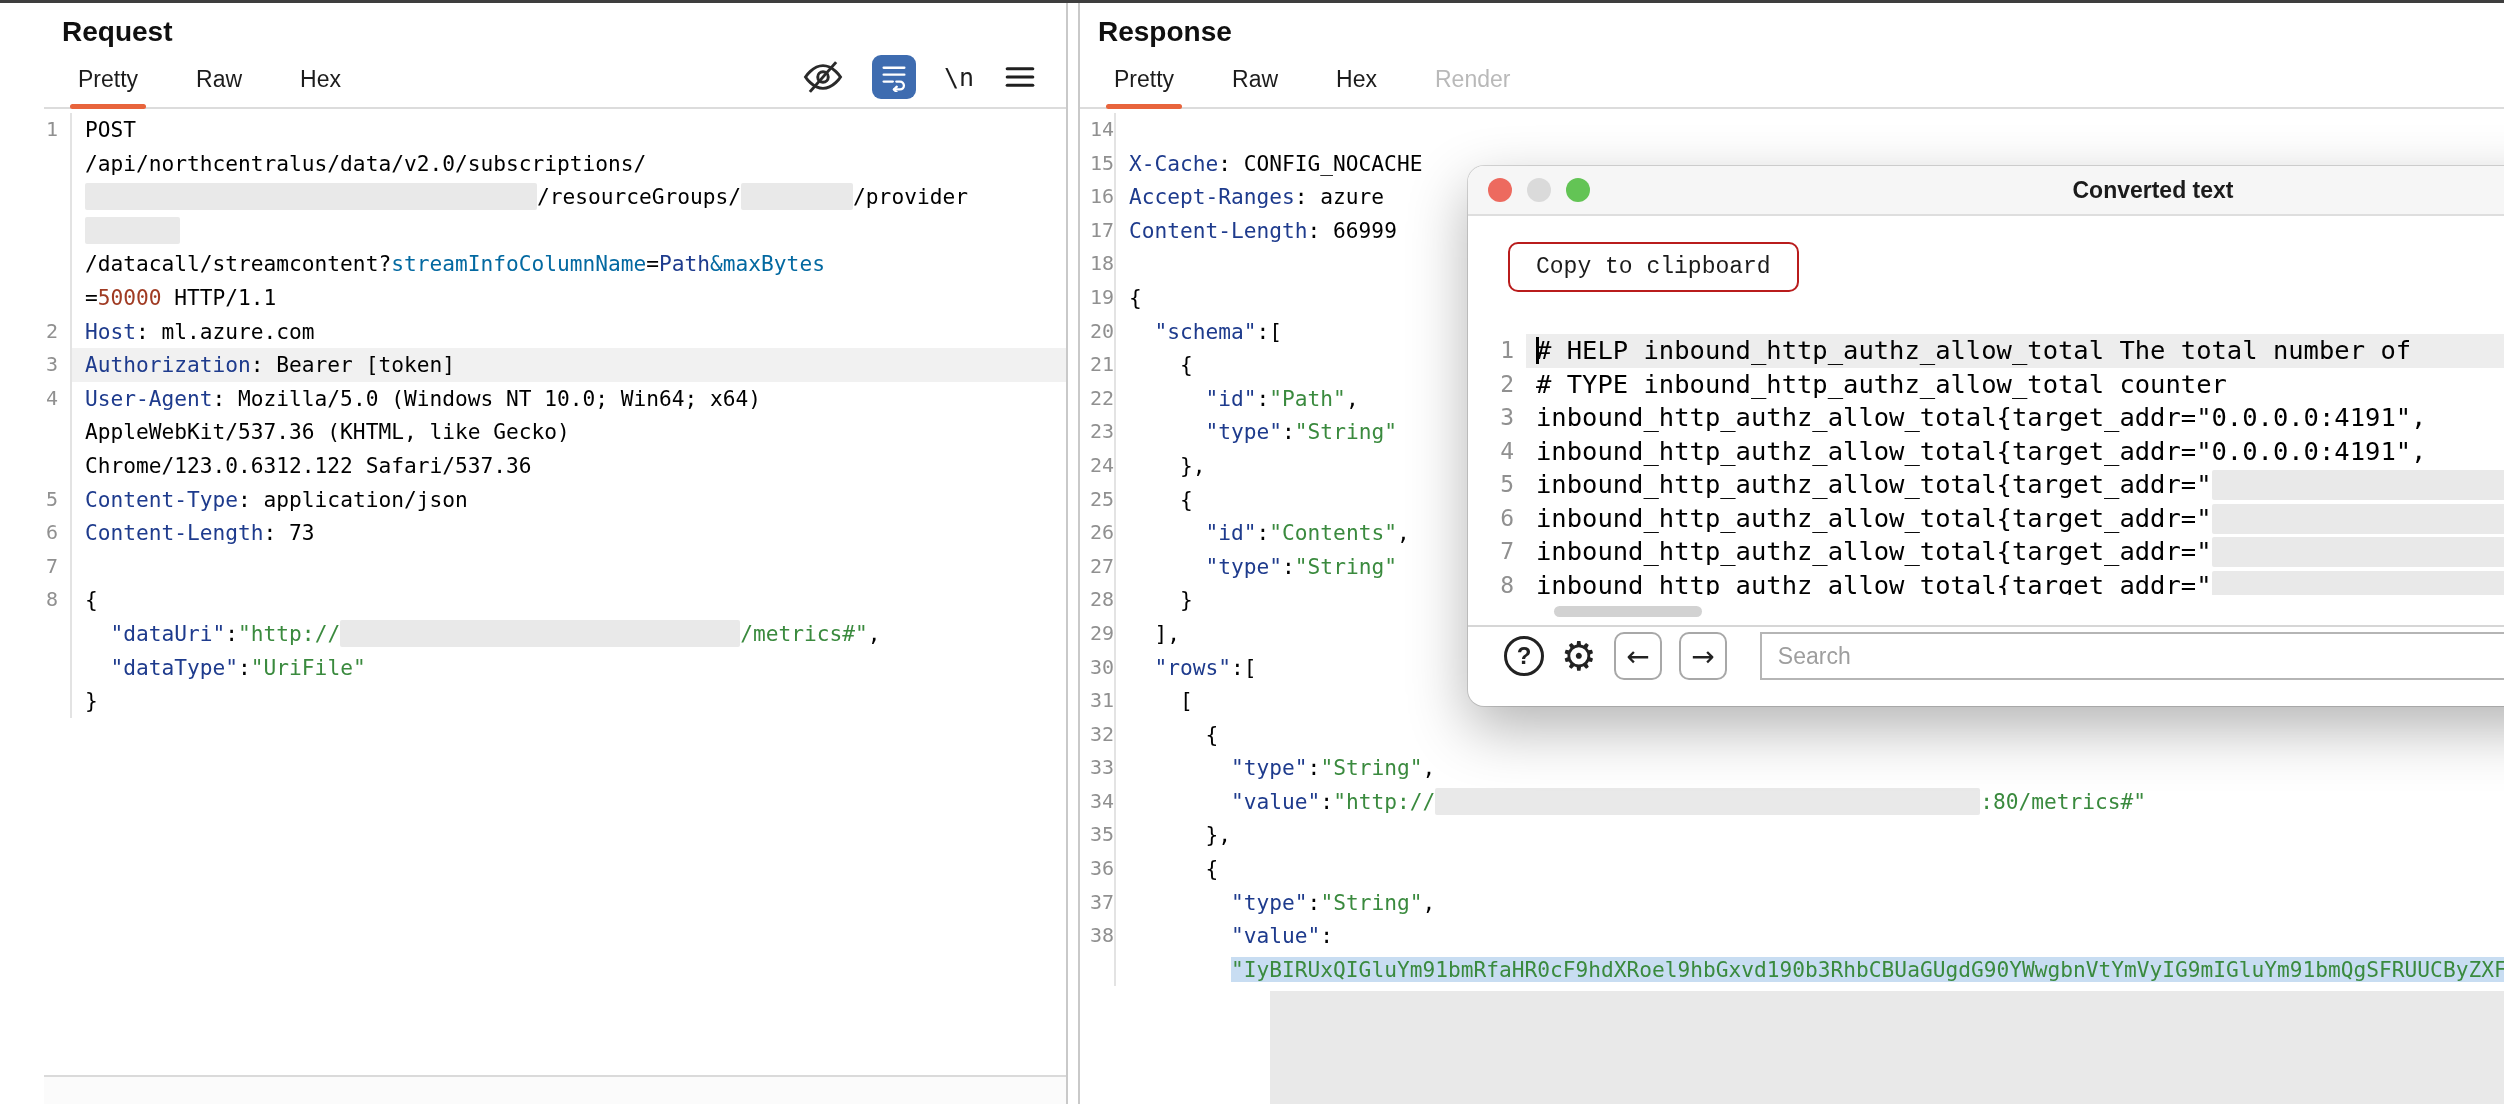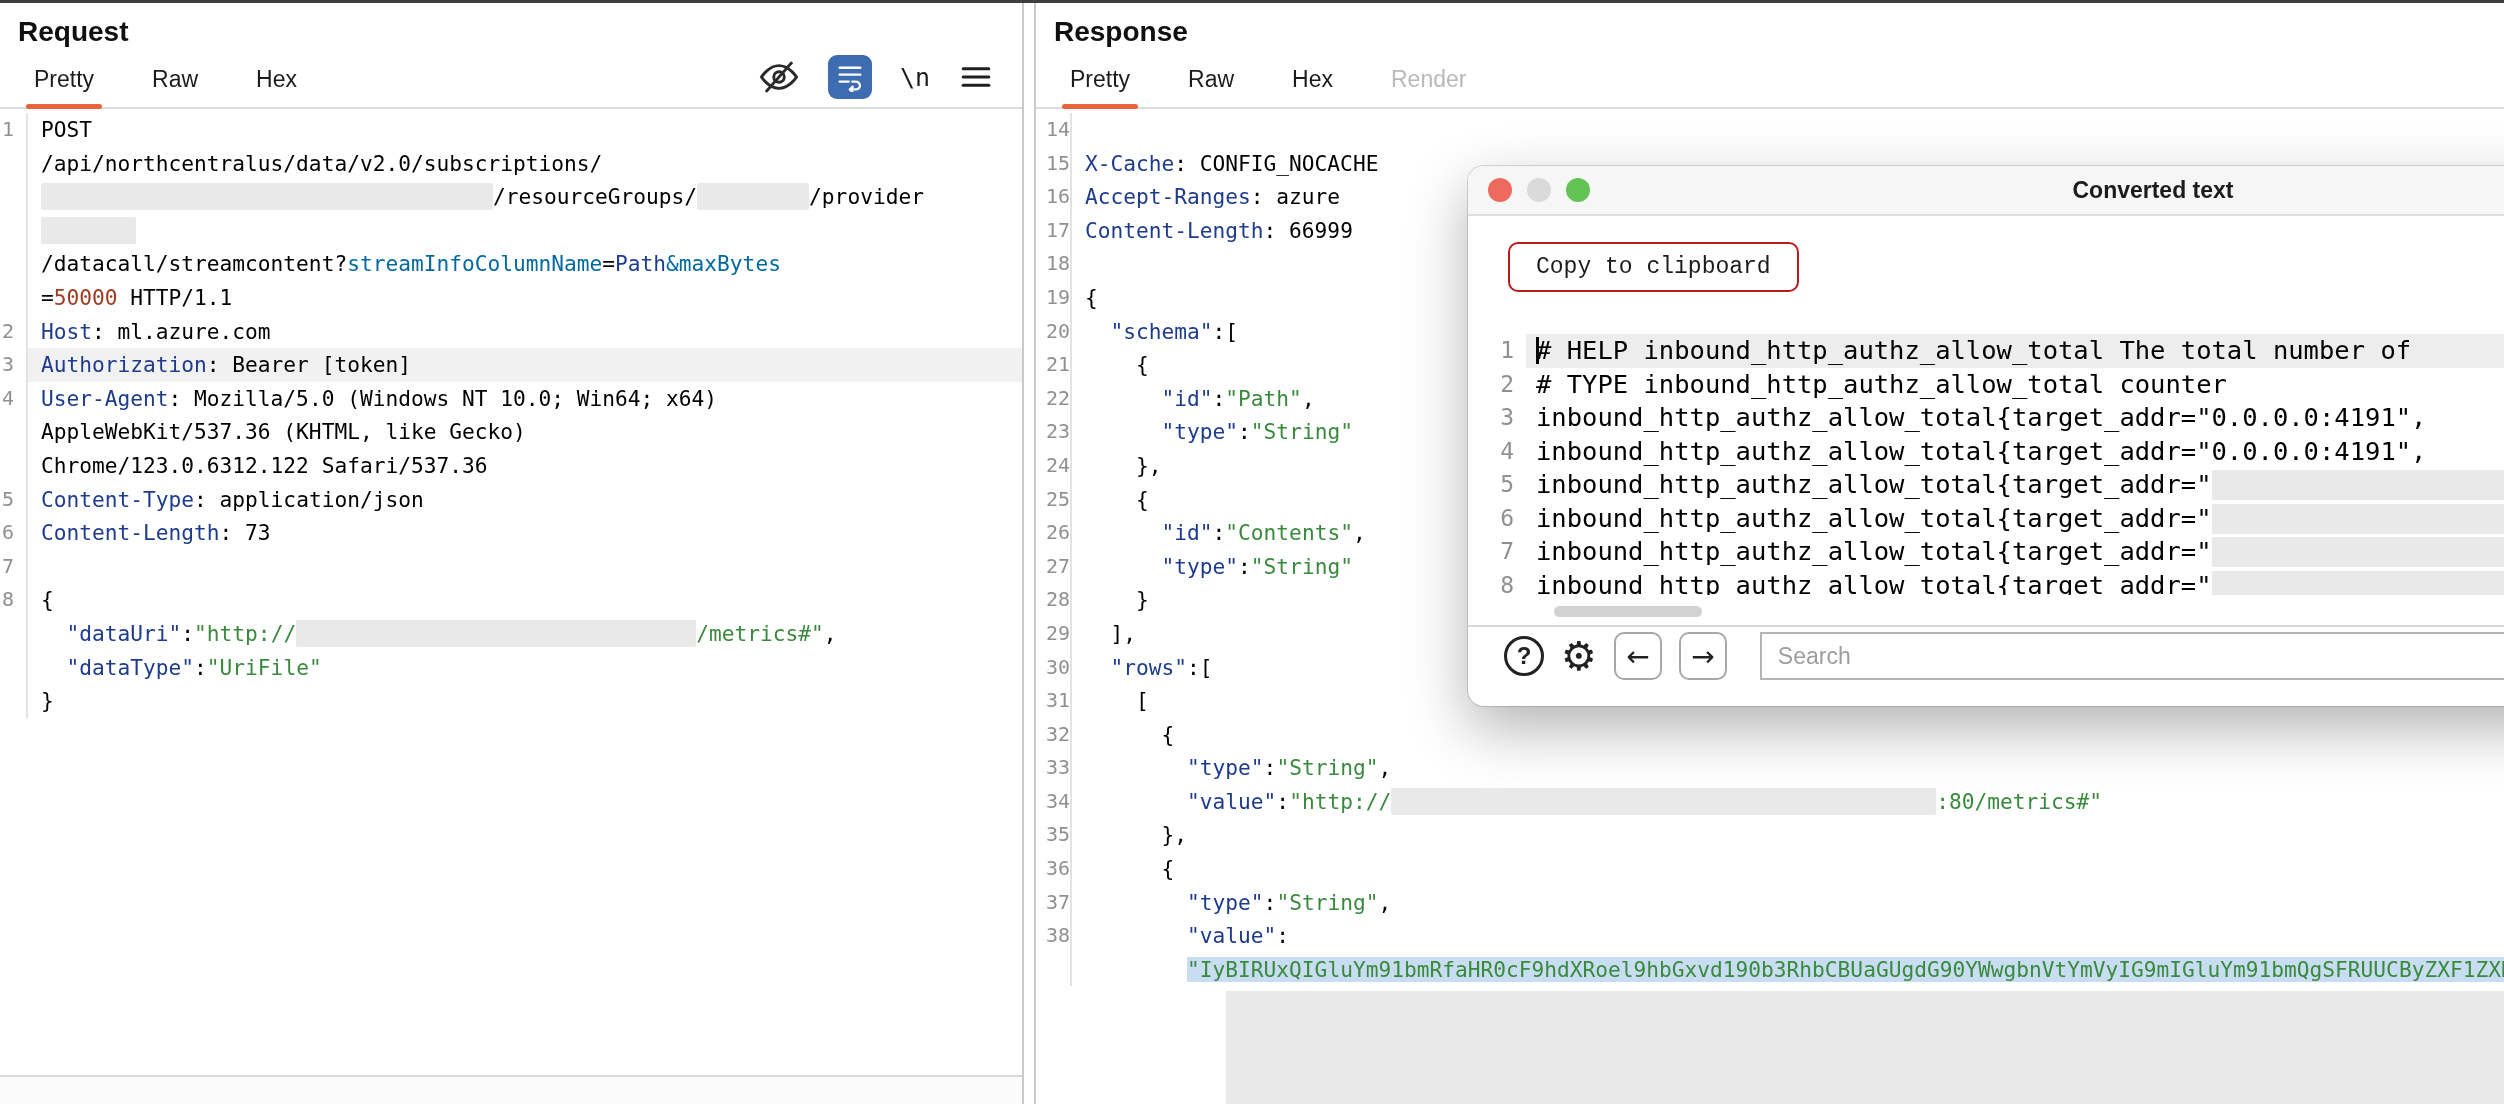--- a/index.html
+++ b/index.html
@@ -2,21 +2,21 @@
 <html><head>
 <meta charset="utf-8">
 <style>
   * { margin:0; padding:0; box-sizing:border-box; }
   html,body { background:#e9e9e9; }
   .page {
     position:relative; width:2504px; height:1104px; background:#fff;
     overflow:hidden; border-top:3px solid #3e3e3e;
     font-family:"Liberation Sans", sans-serif;
   }
-  .panel { position:absolute; top:0; bottom:0; background:#fff; }
+  .panel { position:absolute; top:0; bottom:0; background:#fff;margin-left:44px; }
   .panel-request { left:0; width:1024px; border-right:2px solid #c9c9c9; }
   .panel-response { left:1034px; right:0; border-left:2px solid #c9c9c9; }
 
   .panel-title { margin:12px 0 2px 18px; font-size:28px; font-weight:bold; color:#101010; line-height:34px; }
 
   .tabbar { position:relative; height:58px; border-bottom:2px solid #dcdcdc;
             display:flex; align-items:flex-end; padding-left:32px; }
   .tab { font-size:23px; color:#1c1c1c; margin-right:54px; padding:8px 2px 14px; position:relative; cursor:default; }
   .tab.active::after { content:""; position:absolute; left:-6px; right:-6px; bottom:-2px; height:5px;
                        background:#e8643c; border-radius:3px; }

